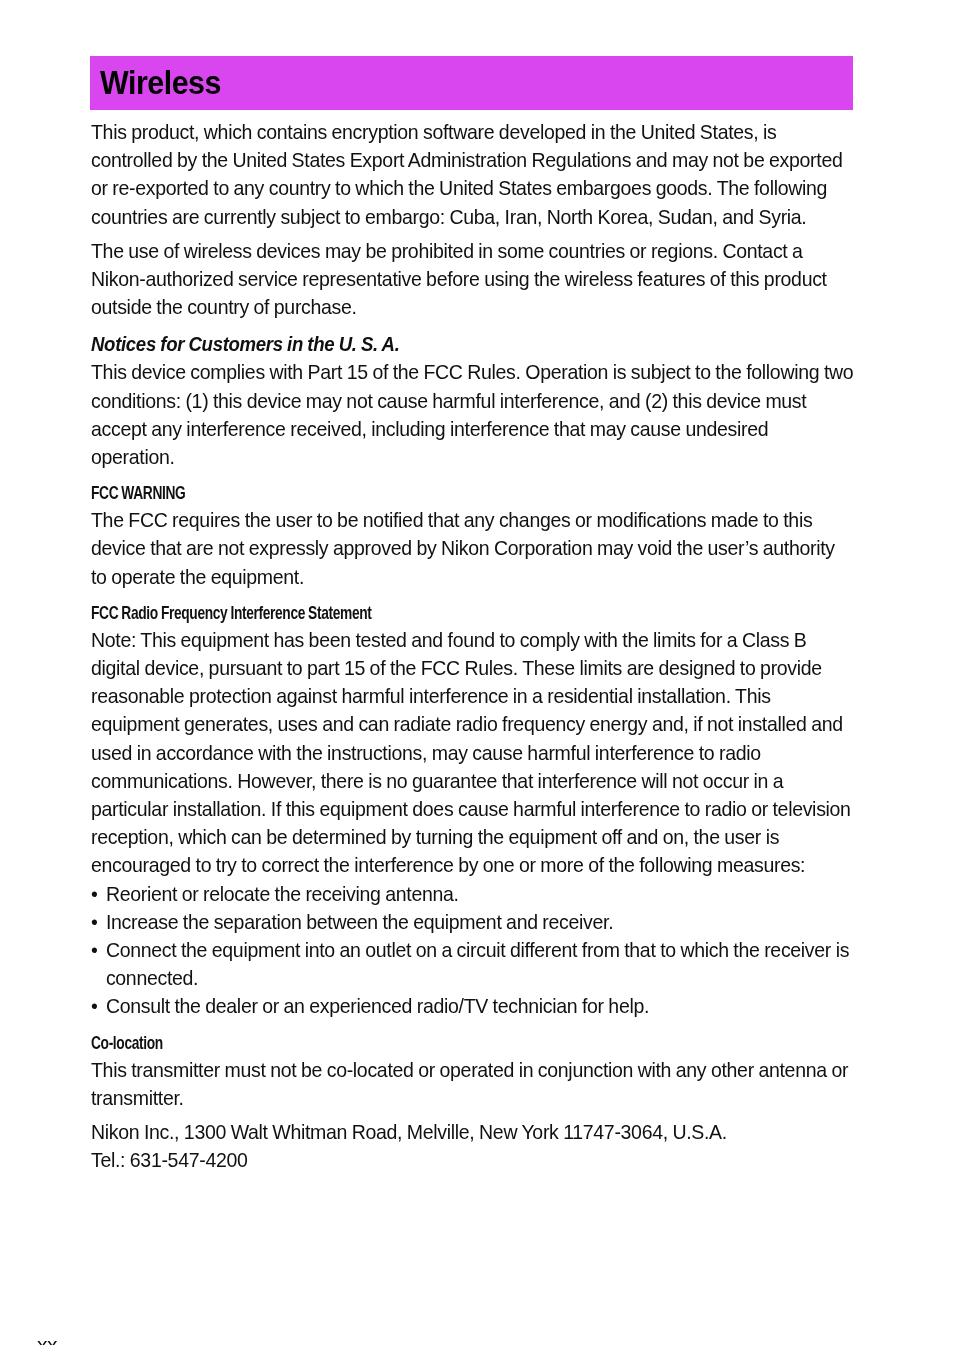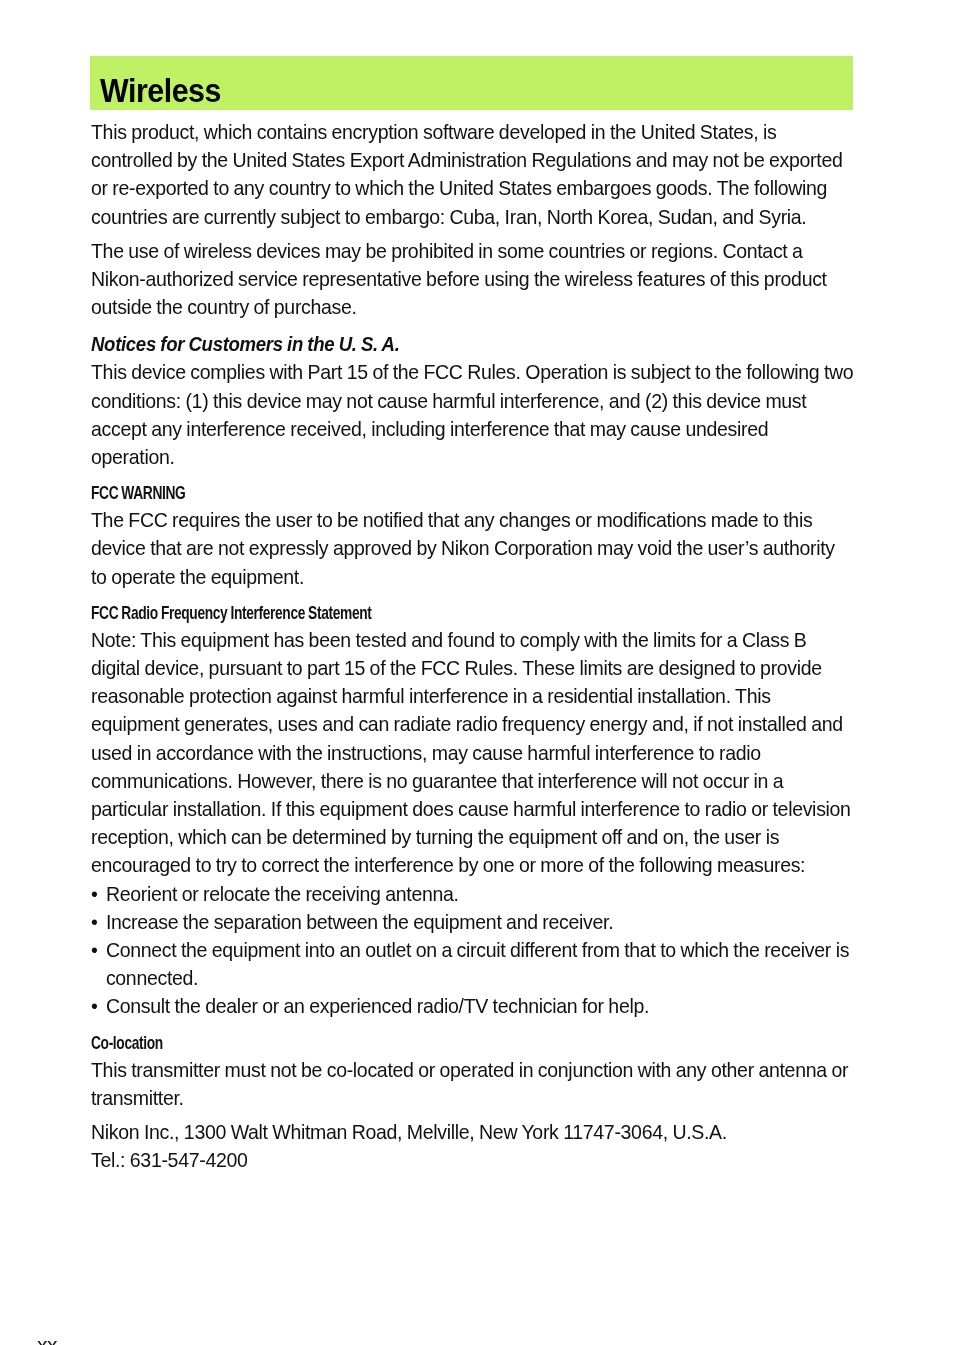--- a/index.html
+++ b/index.html
@@ -2,22 +2,22 @@
 <html><head>
   <meta charset="utf-8">
   <style>
     html, body { margin: 0; padding: 0; background: #ffffff; }
     body {
       width: 954px; height: 1345px; position: relative; overflow: hidden;
       font-family: "Liberation Sans", sans-serif; color: #111111;
     }
     .page { position: absolute; left: 91px; top: 56px; width: 762px; }
     .title-bar {
-      background: #bef264; height: 54px; margin-left: -1px; width: 763px;
-      display: flex; align-items: flex-end;
+      background: #d946ef; height: 54px; margin-left: -1px; width: 763px;
+      display: flex; align-items: center;
     }
     .title {
       margin: 0 0 0 10px; font-size: 33px; font-weight: bold; letter-spacing: -0.5px;
       color: #000;
       transform: scaleX(0.92); transform-origin: left center;
     }
     p, .heading, li {
       font-size: 21px; line-height: 28.2px; margin: 0;
       letter-spacing: -0.35px; word-spacing: -0.5px;
     }

